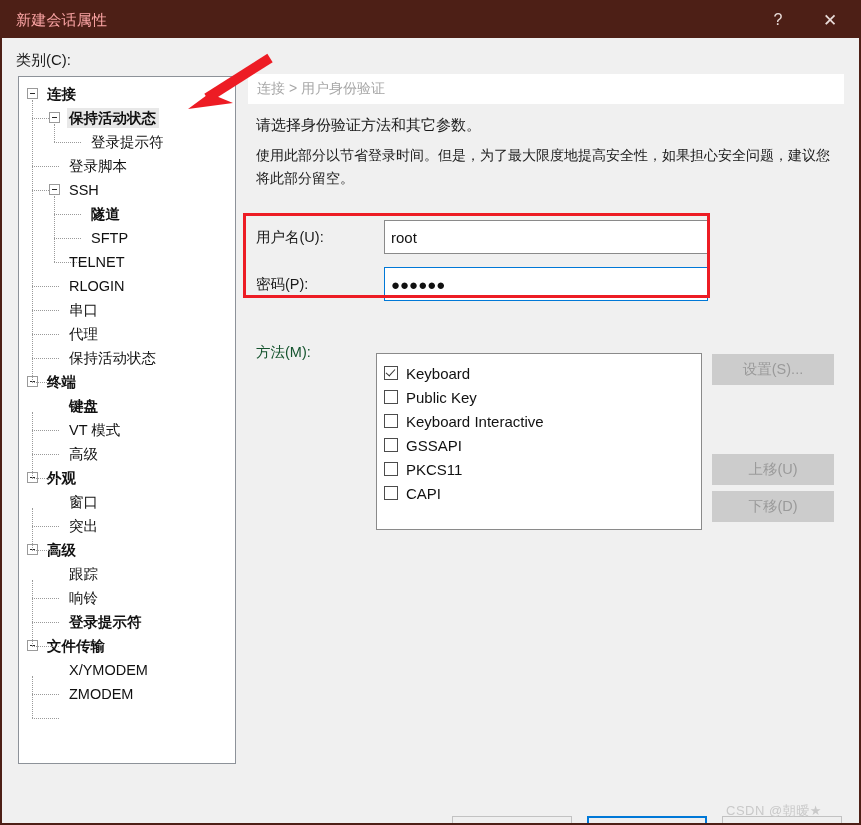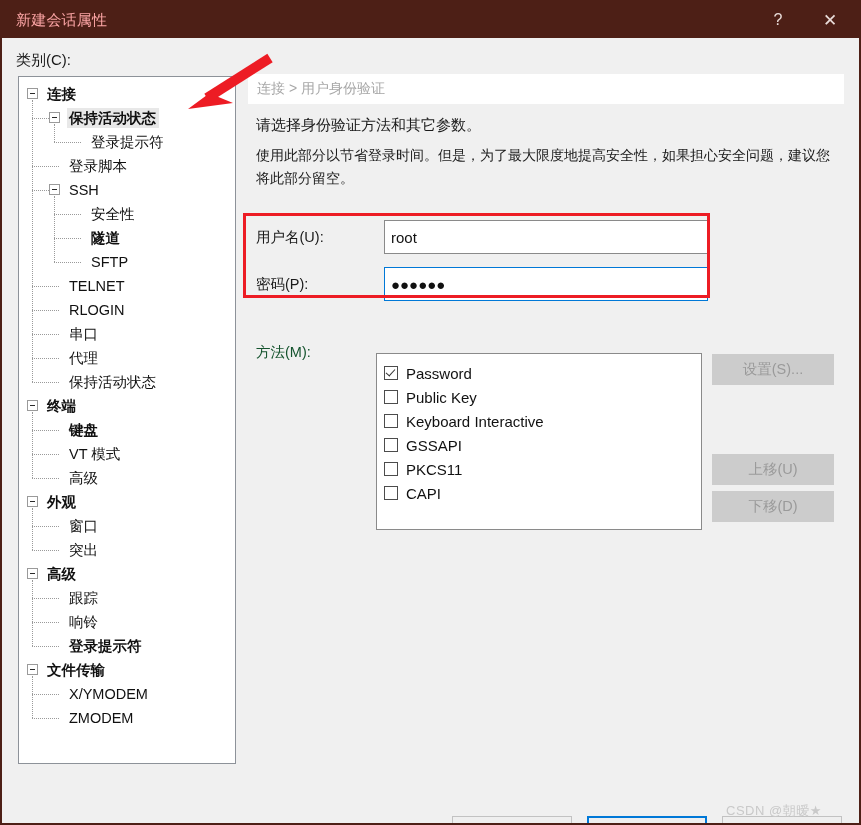--- a/index.html
+++ b/index.html
@@ -378,23 +378,20 @@
           </div>
           <div class="tree-row">
             <span class="tree-label" style="margin-left: 70px;">登录提示符</span>
           </div>
           <div class="tree-row">
             <span class="tree-label" style="margin-left: 48px;">登录脚本</span>
           </div>
           <div class="tree-row">
             <span class="expander" style="left: 30px; top: 6px;"></span>
             <span class="tree-label" style="margin-left: 48px;">SSH</span>
-          </div>
-          <div class="tree-row">
-            <span class="tree-label" style="margin-left: 70px;">安全性</span>
           </div>
           <div class="tree-row bold">
             <span class="tree-label" style="margin-left: 70px;">隧道</span>
           </div>
           <div class="tree-row">
             <span class="tree-label" style="margin-left: 70px;">SFTP</span>
           </div>
           <div class="tree-row">
             <span class="tree-label" style="margin-left: 48px;">TELNET</span>
           </div>
@@ -503,21 +500,21 @@
         <div class="field-row">
           <span class="field-label">密码(P):</span>
           <input class="textbox focused" type="text" readonly="" value="●●●●●●" style="">
         </div>
       </div>
 
       <div class="method-label">方法(M):</div>
       <div class="method-box" id="method-box">
           <div class="method-item">
             <span class="cbox checked"></span>
-            <span>Password</span>
+            <span>Keyboard</span>
           </div>
           <div class="method-item">
             <span class="cbox"></span>
             <span>Public Key</span>
           </div>
           <div class="method-item">
             <span class="cbox"></span>
             <span>Keyboard Interactive</span>
           </div>
           <div class="method-item">

